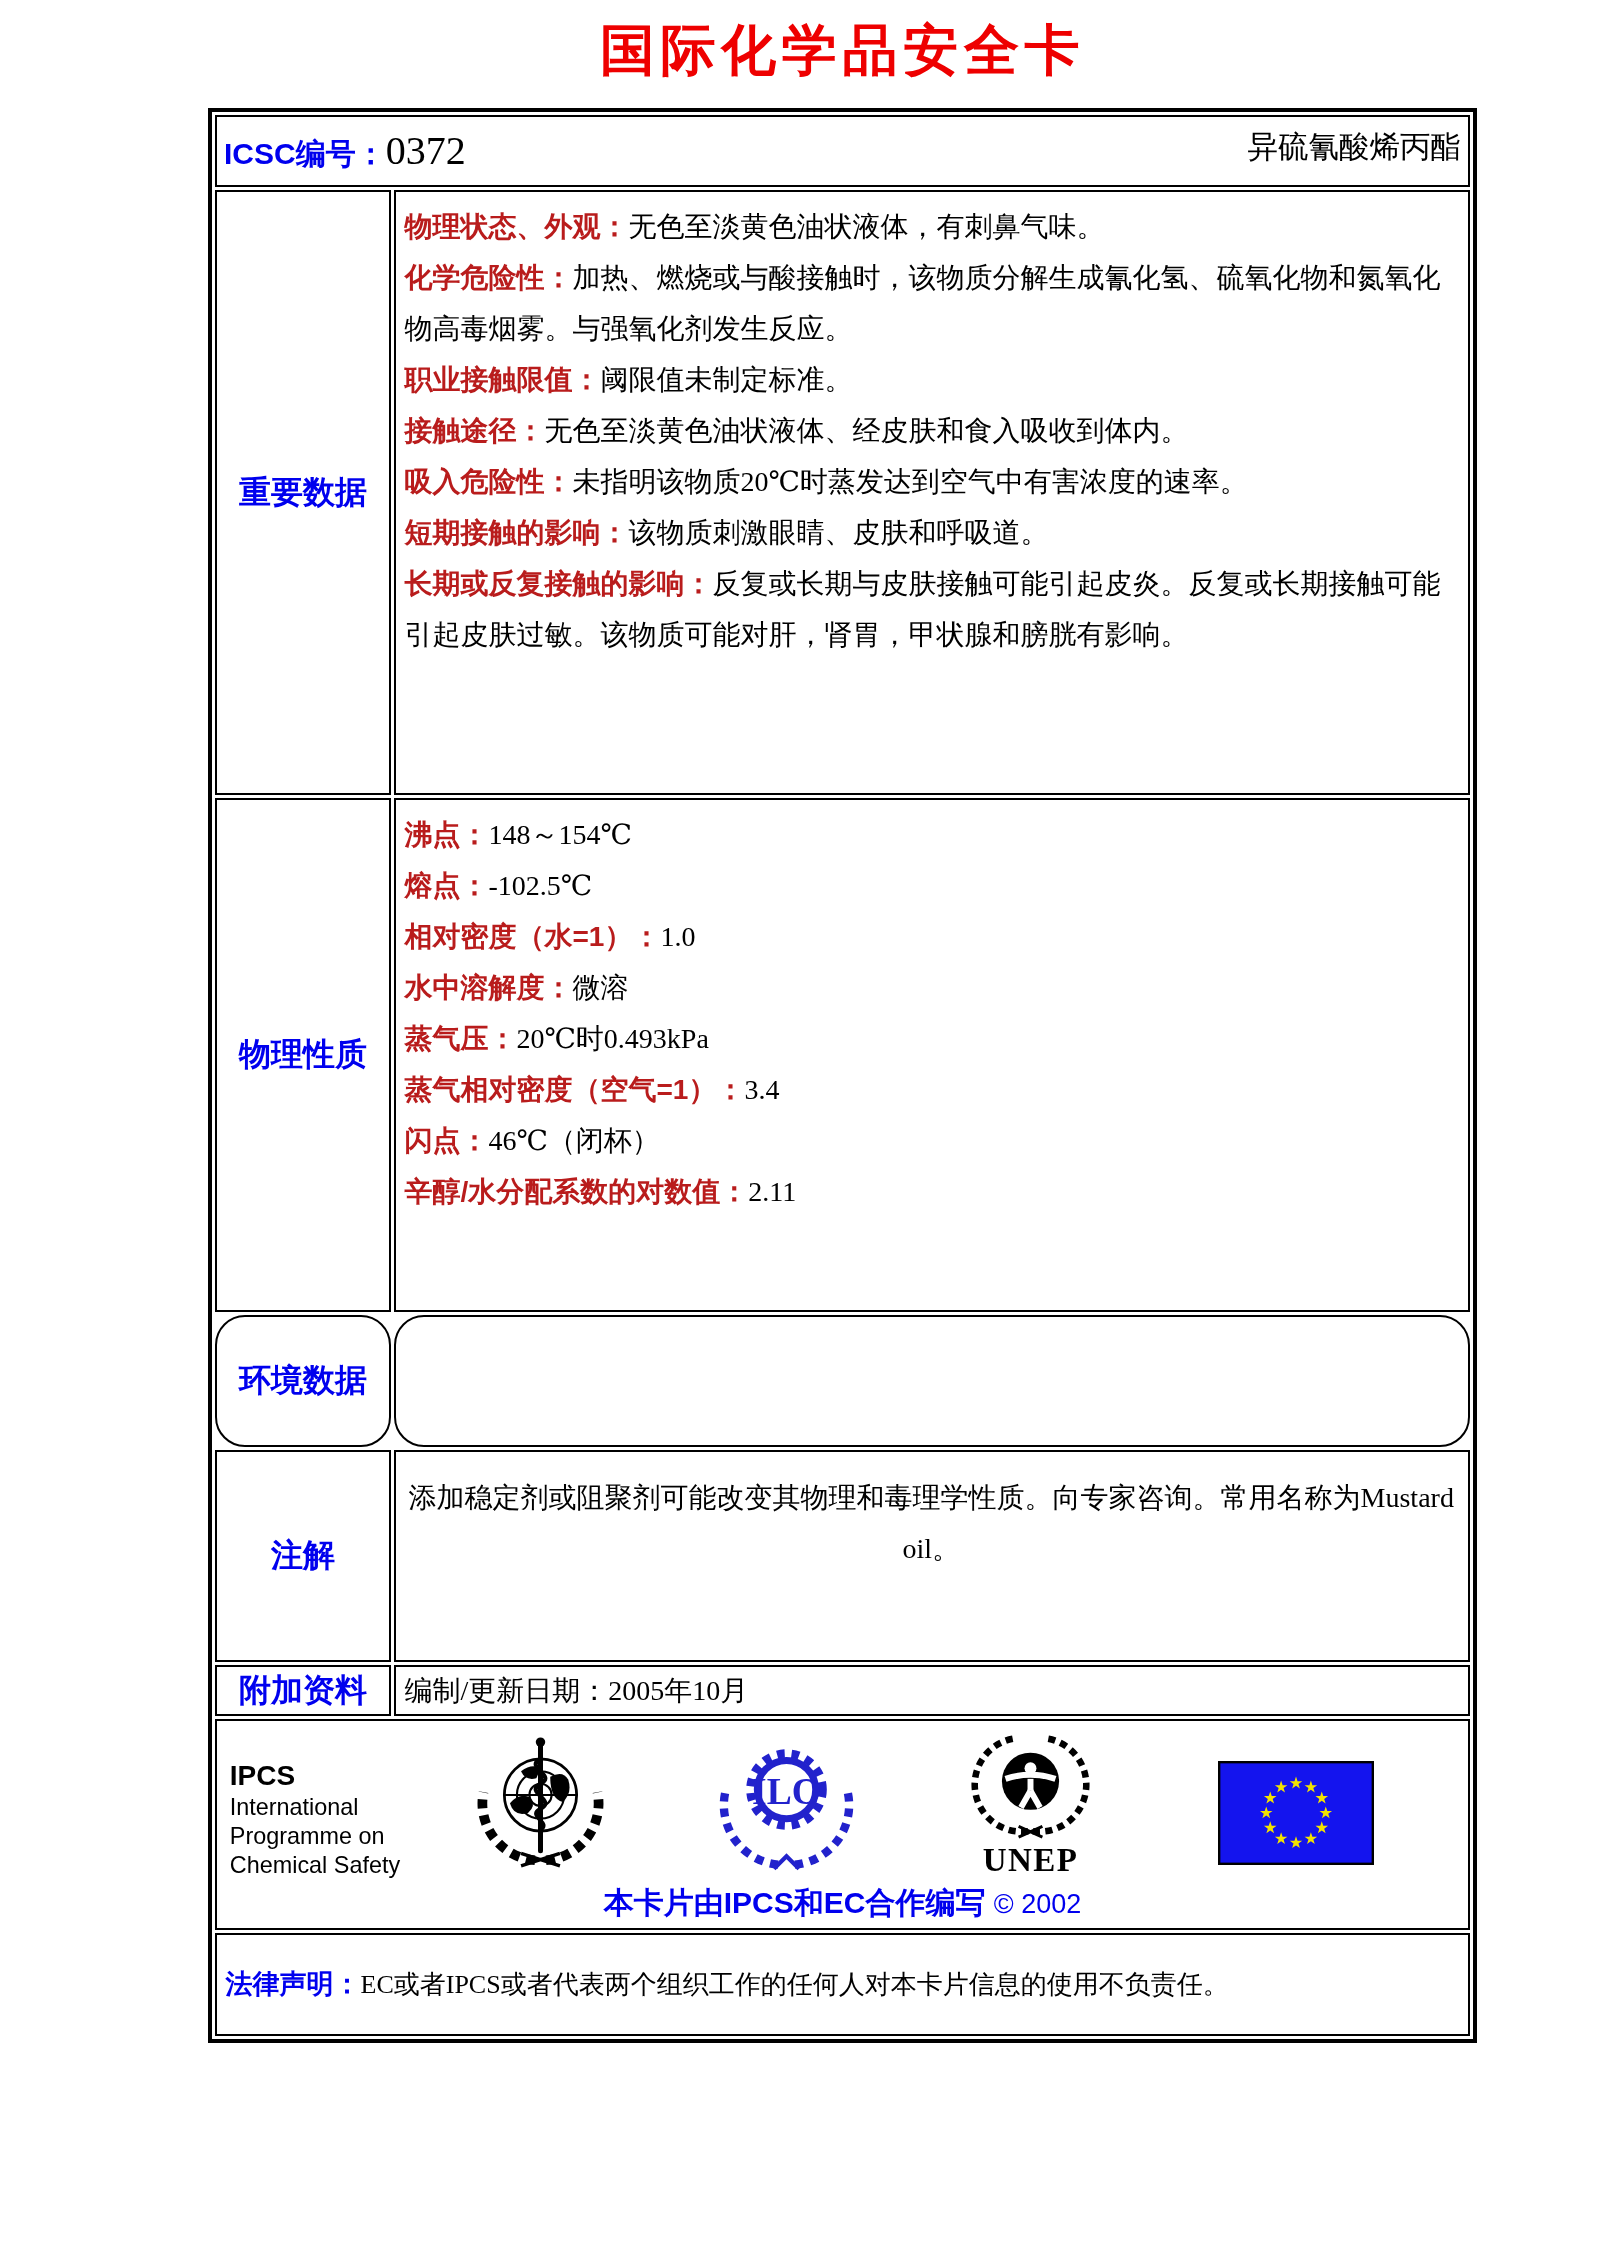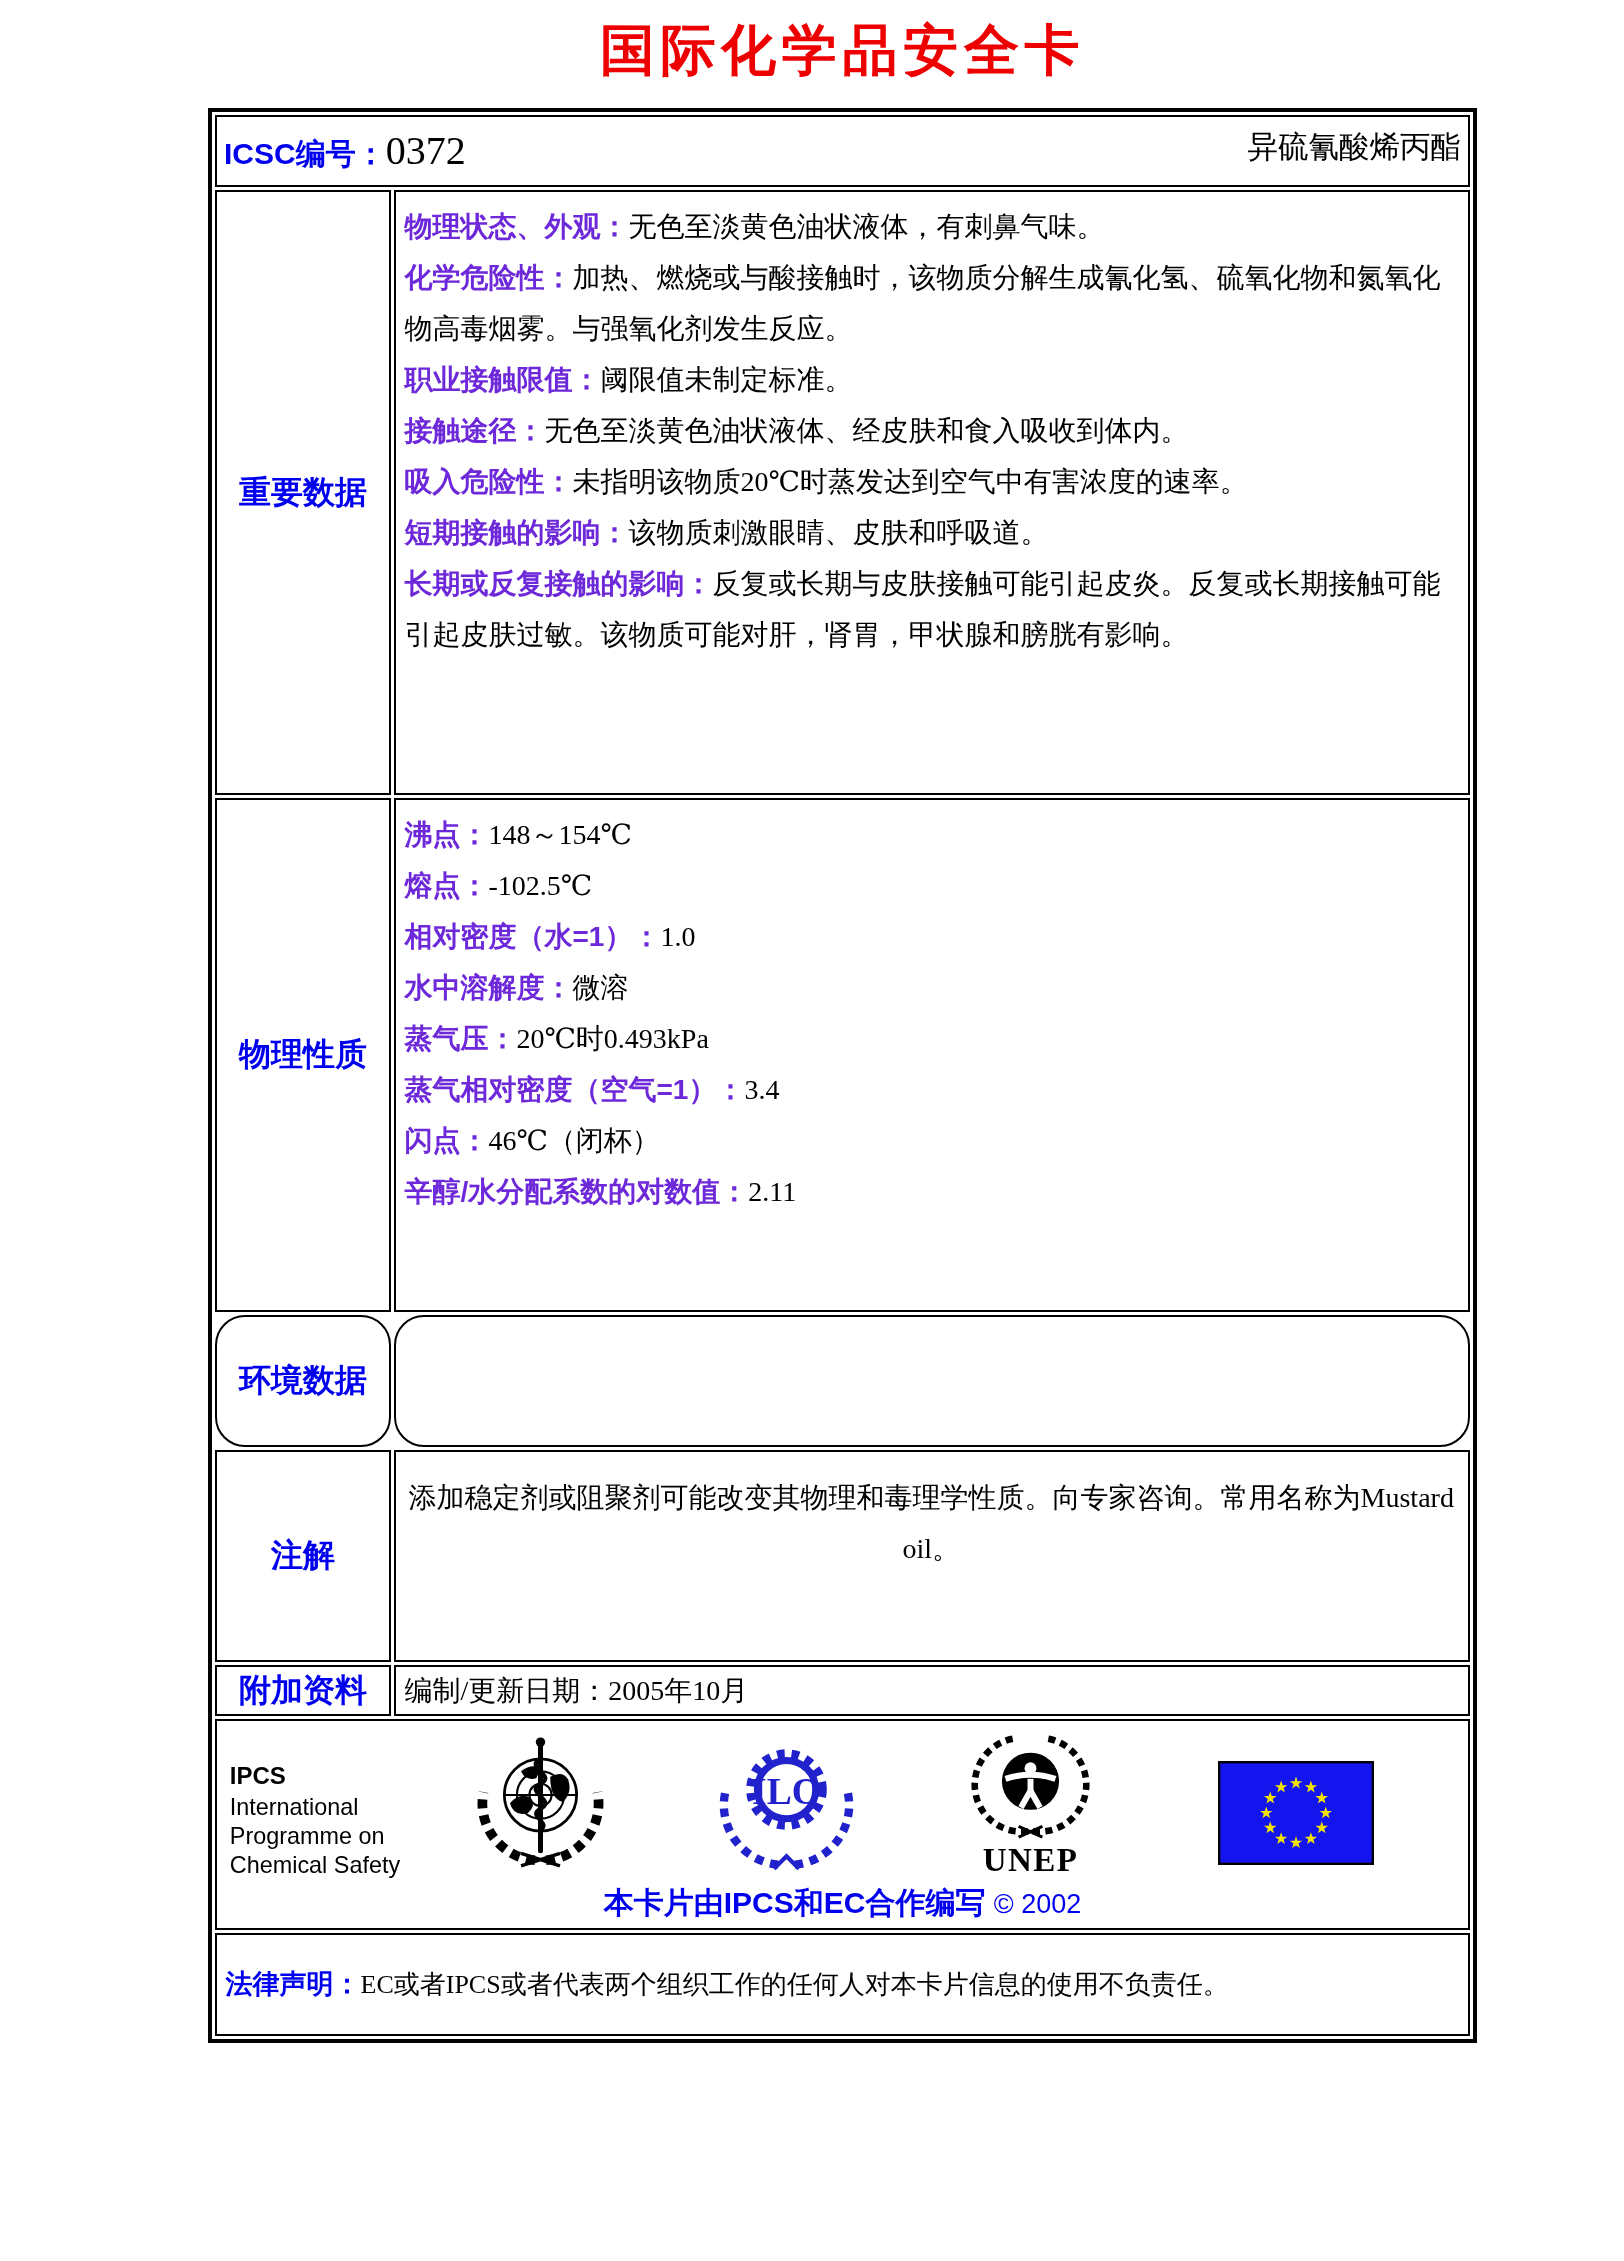--- a/index.html
+++ b/index.html
@@ -21,32 +21,32 @@
   .row-head td { height:68px; vertical-align:middle; padding:0 7px; }
   .icsc-label { color:#0000ee; font-weight:bold; font-family:"Liberation Sans","DejaVu Sans",sans-serif; font-size:30px; }
   .icsc-number { font-size:40px; color:#000; }
   .chem-name { float:right; font-size:30.5px; color:#000; }
   .cell-label {
     text-align:center; vertical-align:middle; color:#0000ee; font-weight:bold;
     font-family:"Liberation Sans","DejaVu Sans",sans-serif; font-size:32px; padding:0 2.8px;margin-top:48px;
   }
   .cell-content { padding:8.5px 10px 5.7px 8.5px; line-height:51px; }
   .cell-content p { margin:0; }
-  .lbl { color:#6d28d9; font-weight:bold; font-family:"Liberation Sans","DejaVu Sans",sans-serif; }
+  .lbl { color:#b91c1c; font-weight:bold; font-family:"Liberation Sans","DejaVu Sans",sans-serif; }
   .h-important { height:587px; }
   .h-physical  { height:496px; }
   .h-env       { height:113px;border-radius:30px; }
   .h-notes     { height:183px;text-align:center; }
   .h-add       { height:41px; }
   .add-content { vertical-align:middle; line-height:34px; padding:2.8px 8.5px; }
   .notes-content { padding-top:20px; }
   
   .footer-cell { position:relative; height:207px; padding:0; }
   .ipcs-block { position:absolute; left:12.8px; top:37px; font-family:"Liberation Sans","DejaVu Sans",sans-serif; color:#000; }
-  .ipcs-acronym { font-size:24px; font-weight:bold; line-height:35px; }
+  .ipcs-acronym { font-size:28px; font-weight:bold; line-height:35px; }
   .ipcs-line { font-size:23.4px; line-height:29px; }
   .logo-who  { position:absolute; left:254px; top:10px; }
   .logo-ilo  { position:absolute; left:500px; top:12.8px; }
   .logo-unep { position:absolute; left:753px; top:10px; width:121px; text-align:center; }
   .unep-text { font-size:33px; font-weight:bold; font-family:"Liberation Serif","DejaVu Serif",serif; letter-spacing:1.4px; margin-top:-5.7px; }
   .eu-flag   { position:absolute; left:1001px; top:40px; }
   .coop-line {
     position:absolute; left:0; right:0; bottom:4.3px; text-align:center;
     color:#0000ee; font-weight:bold; font-family:"Liberation Sans","DejaVu Sans",sans-serif; font-size:30px;
   }

